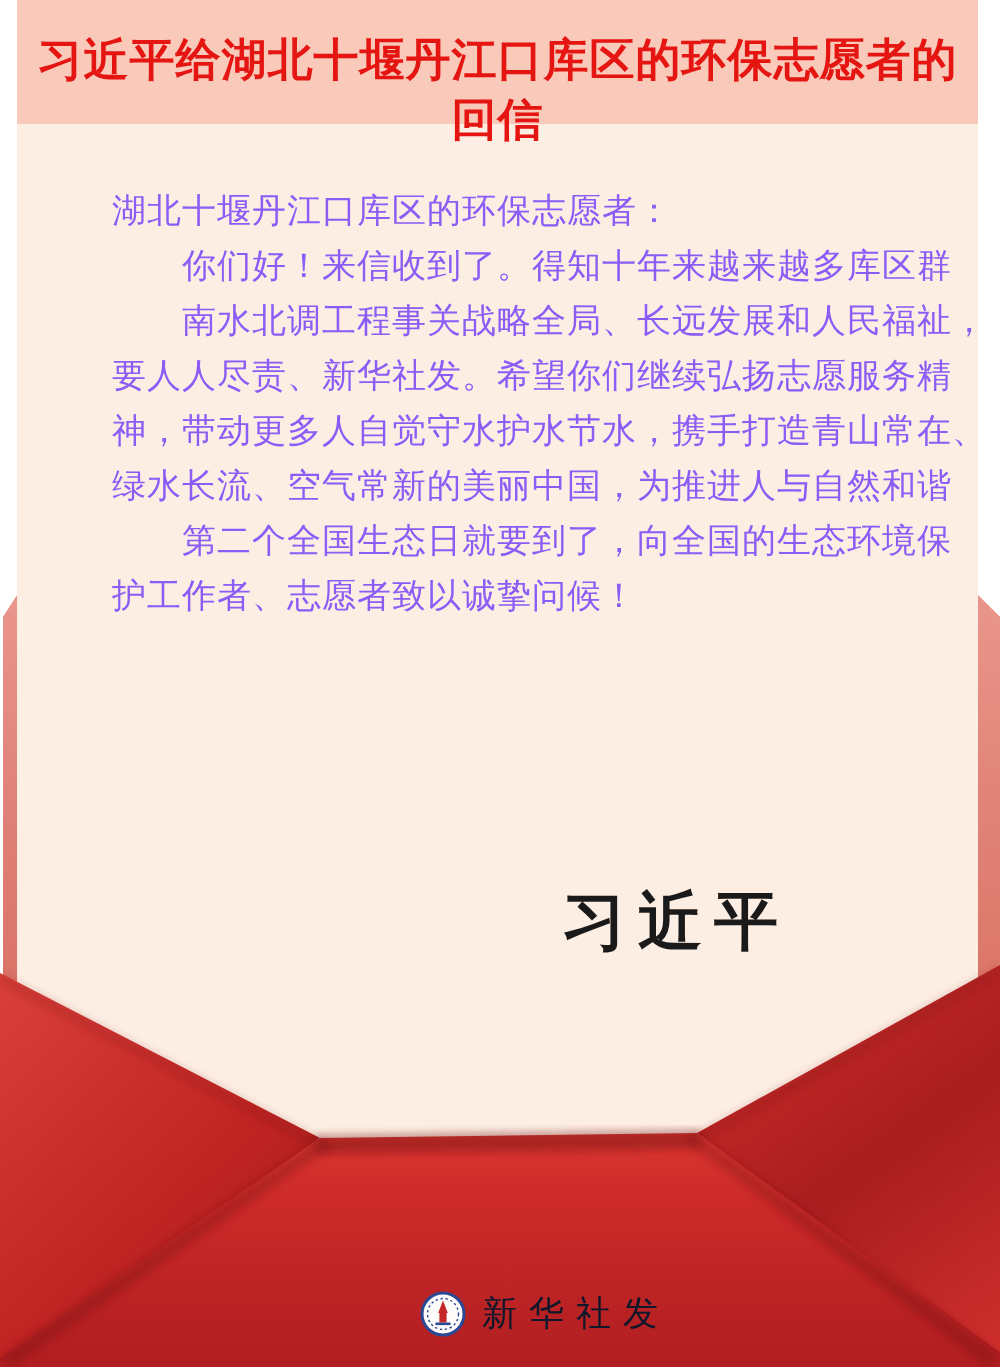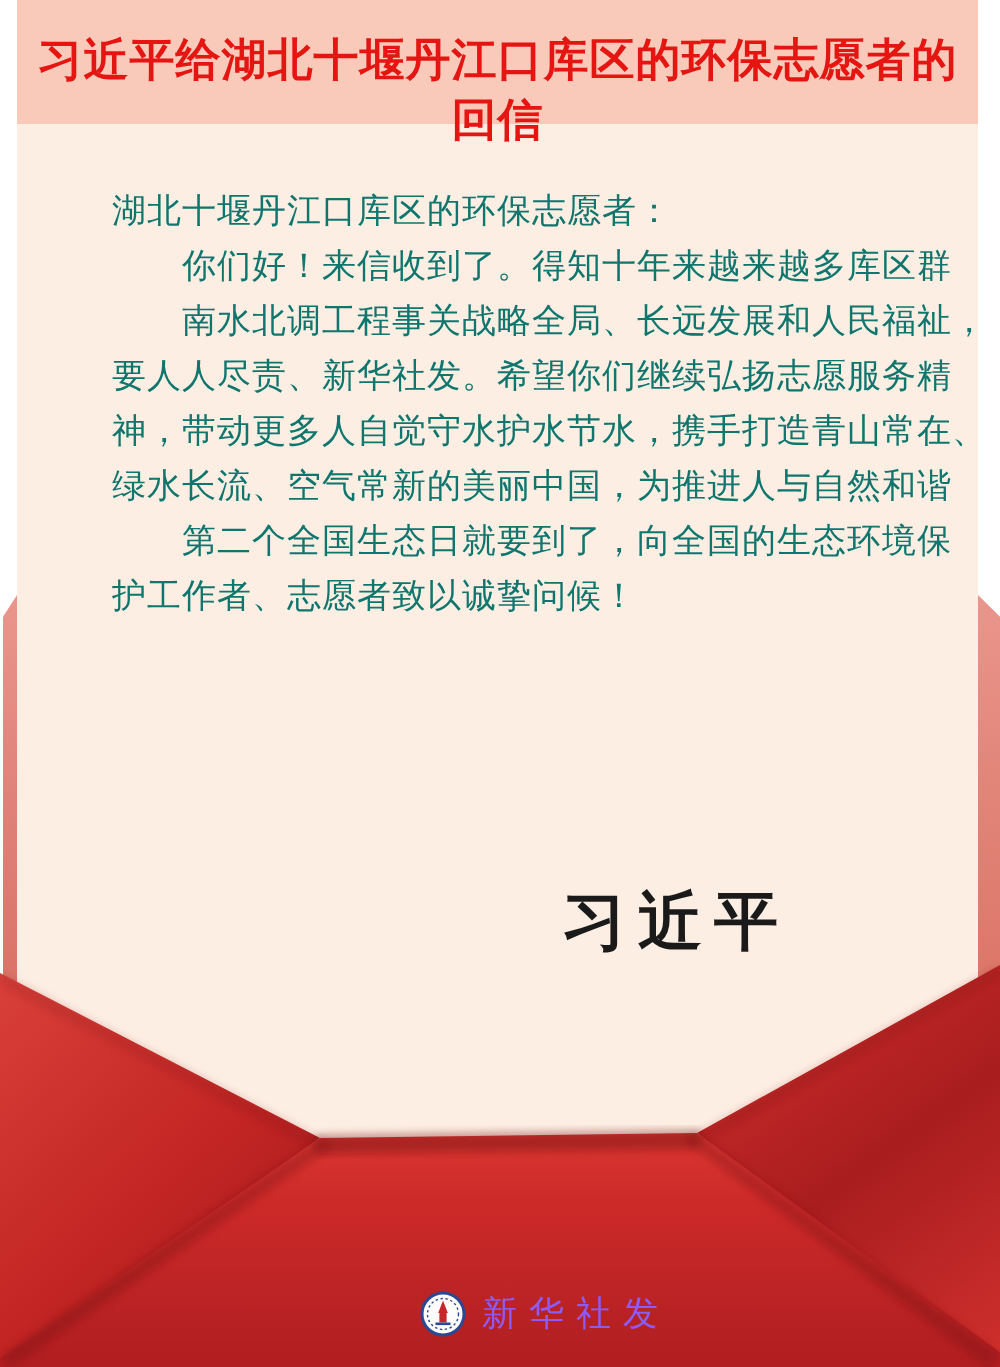--- a/index.html
+++ b/index.html
@@ -16,21 +16,21 @@
   .title-band{
     position:absolute;left:0;top:0;width:100%;height:124px;
     background:#f9c9ba;
   }
   .title-band h1{
     margin:0;padding-top:30px;text-align:center;
     font-size:45px;font-weight:900;color:#e51511;letter-spacing:1px;
     font-family:"Liberation Serif","DejaVu Serif",serif;
   }
   .letter-body{
-    position:absolute;left:95px;top:183px;width:830px;color:#0f766e;
+    position:absolute;left:95px;top:183px;width:830px;color:#8b5cf6;
   }
   .letter-line{
     height:55px;line-height:55px;font-size:34px;letter-spacing:1px;
     white-space:pre;font-weight:500;
   }
   .signature{
     position:absolute;left:545px;top:878px;width:350px;text-align:left;
     font-size:64px;font-weight:700;color:#1a1a1a;letter-spacing:12px;
   }
   .letter-date{
@@ -51,21 +51,21 @@
   }
   
   .envelope{position:absolute;left:0;top:0;width:1000px;height:1367px;z-index:5;}
   
   .credit-footer{
     position:absolute;left:420px;top:1290px;z-index:6;
     display:flex;align-items:center;gap:16px;
   }
   .logo-wrap{width:46px;height:46px;flex:0 0 auto;}
   .credit-text{
-    font-size:35px;color:#8b5cf6;letter-spacing:12px;white-space:pre;
+    font-size:35px;color:#0f172a;letter-spacing:12px;white-space:pre;
     font-family:"Liberation Serif","DejaVu Serif",serif;
   }
 </style>
 </head>
 <body>
 
 <div class="page">
 
   <div class="sliver sliver-left"></div>
   <div class="sliver sliver-right"></div>

